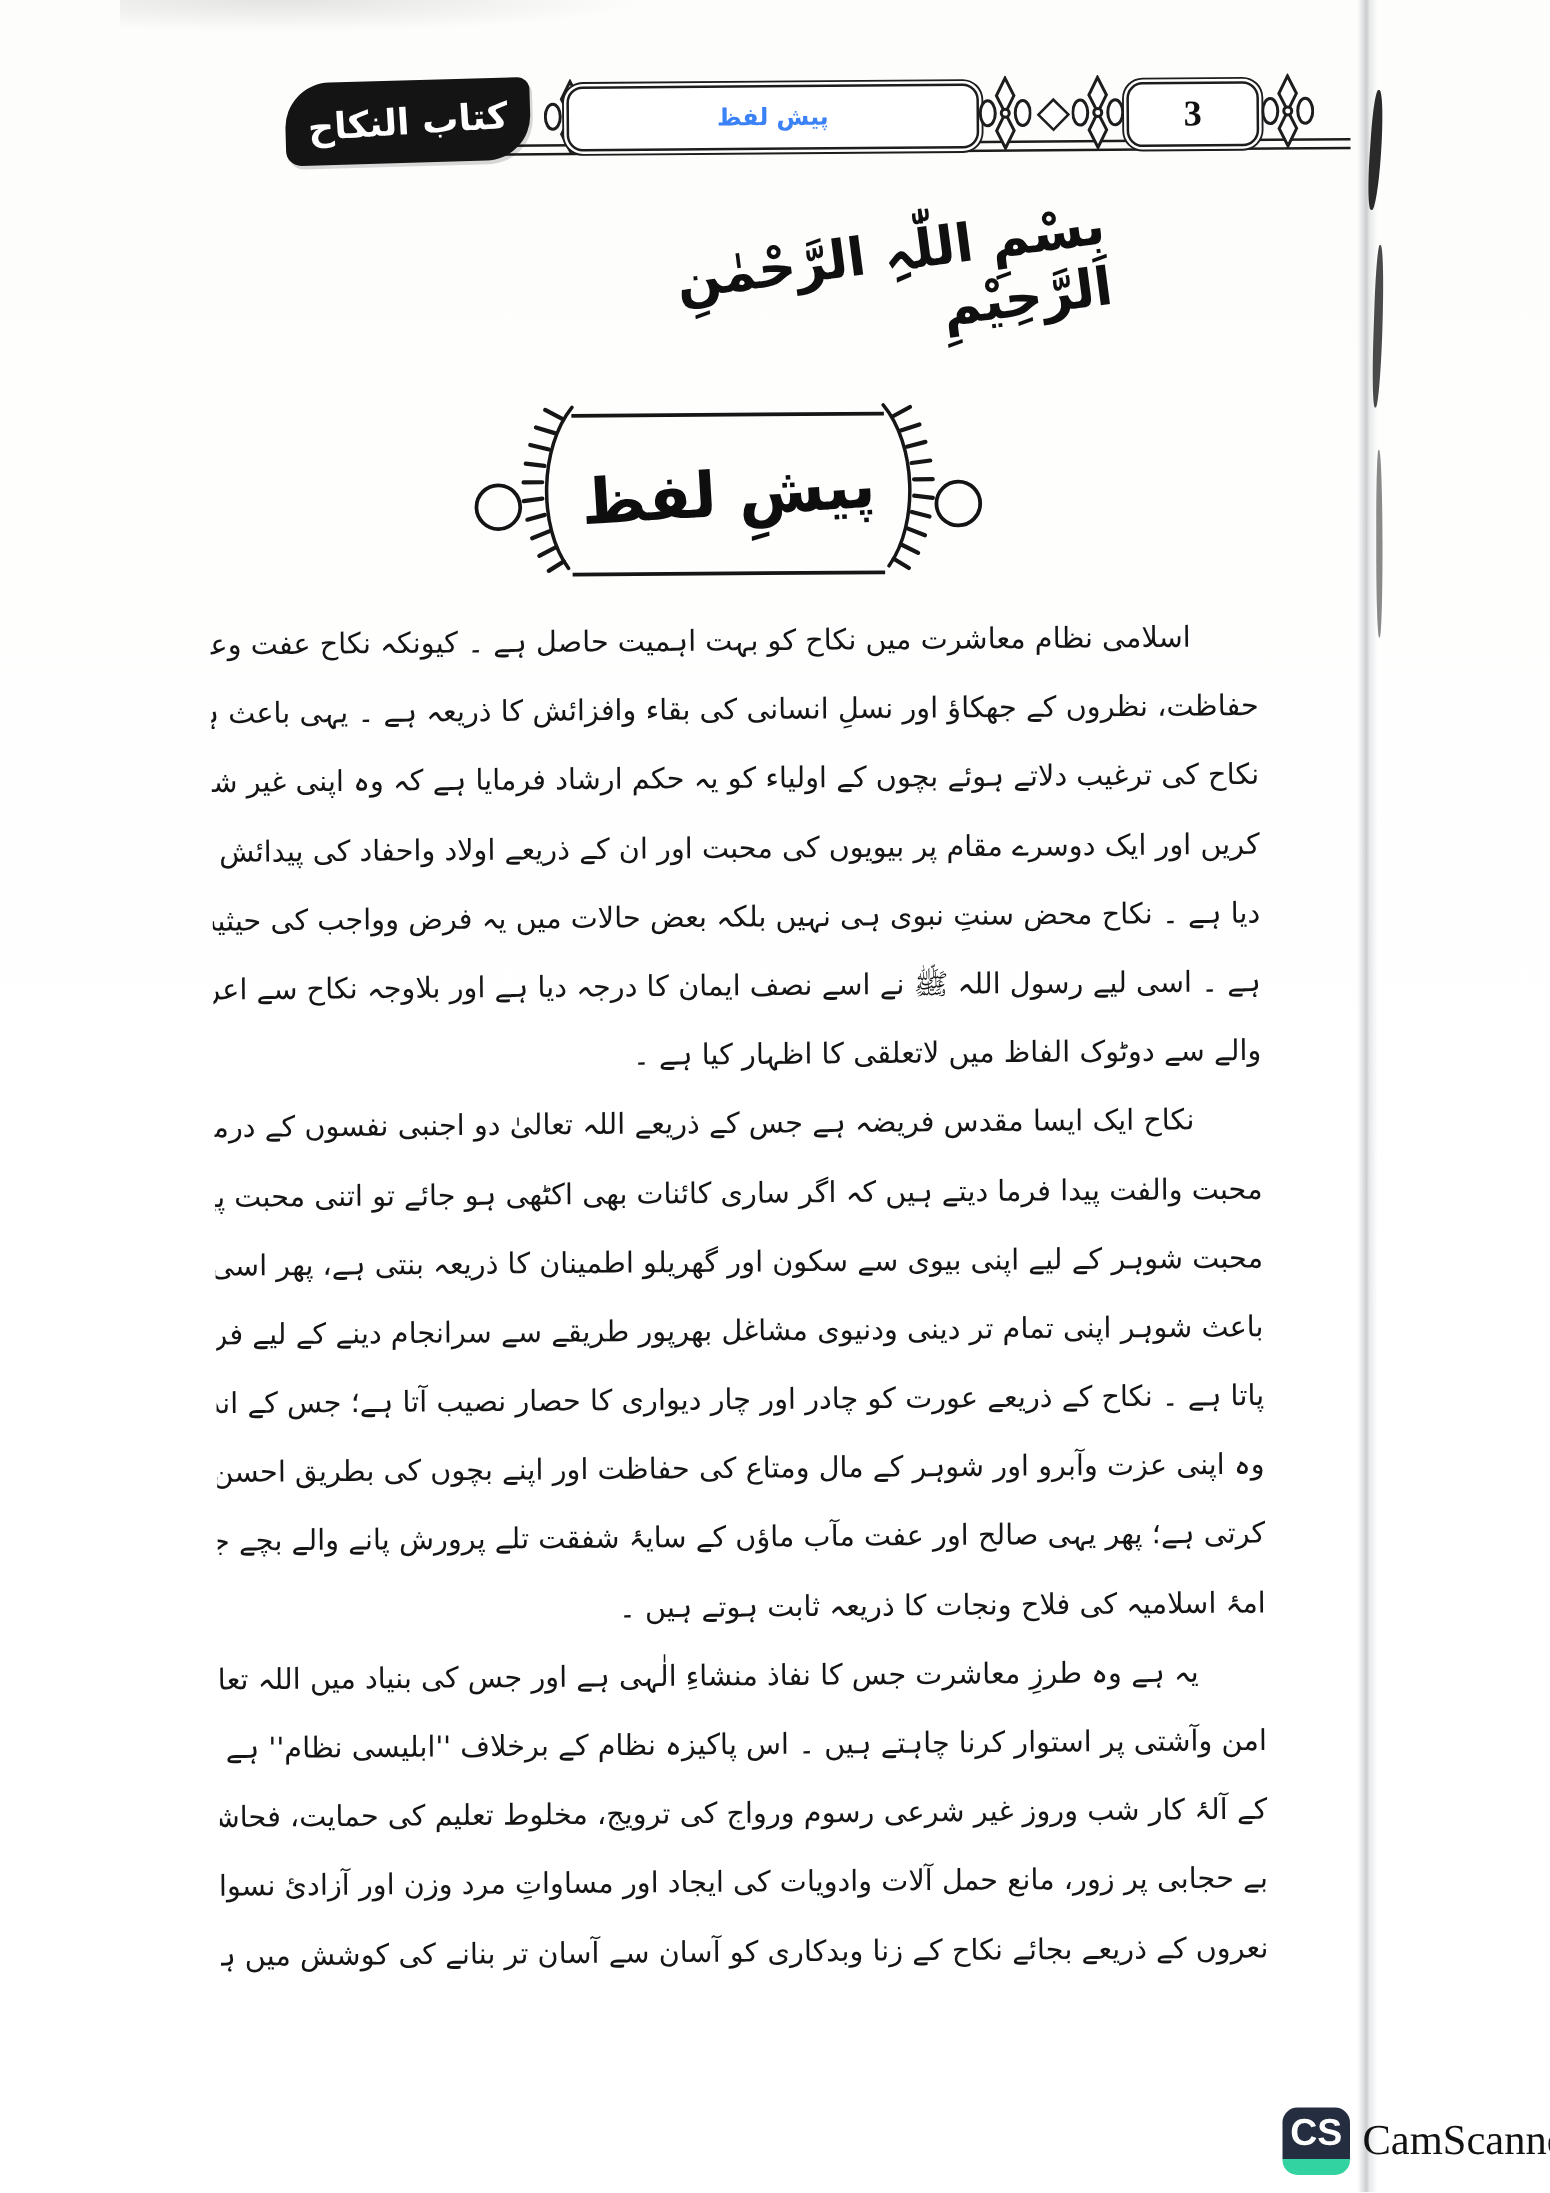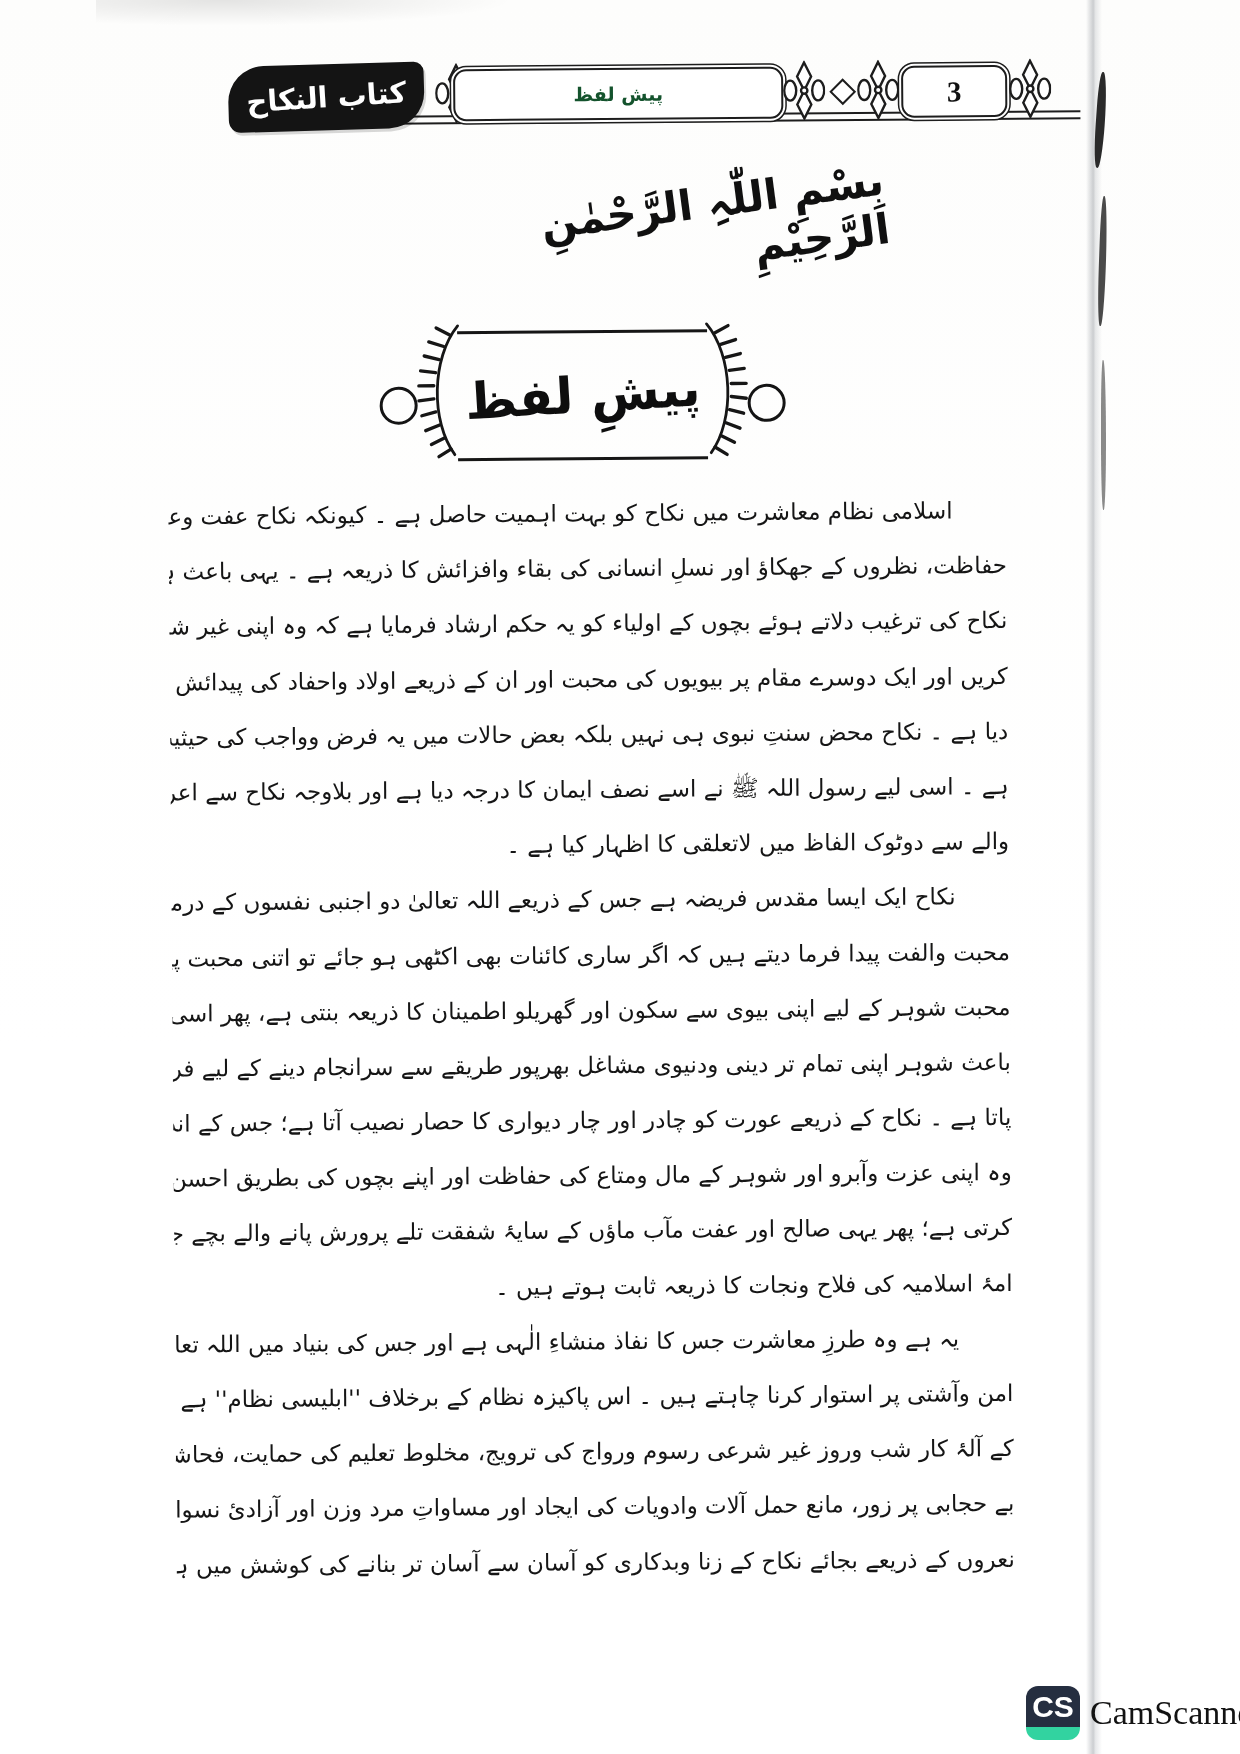--- a/index.html
+++ b/index.html
@@ -19,21 +19,21 @@
   
   .header-band{position:absolute;left:0;top:58px;width:1240px;height:84px;}
   .band-rule{position:absolute;left:335px;top:56px;width:750px;height:5px;border-top:2.5px solid #1d1d1d;border-bottom:2.5px solid #1d1d1d;z-index:0;}
   .cartouche{position:absolute;left:233px;top:4px;width:196px;height:66px;background:#141414;
     border-radius:36px 10px 36px 12px;transform:rotate(-1.2deg);display:flex;align-items:center;justify-content:center;z-index:2;
     box-shadow:2px 3px 0 rgba(0,0,0,0.15);}
   .cartouche span{color:#ffffff;font-size:29px;font-weight:bold;letter-spacing:1px;transform:rotate(-2deg);}
   .hbox{position:absolute;top:10px;height:48px;background:#fff;border:2px solid #1d1d1d;border-radius:13px;
     box-shadow:0 0 0 2px #ffffff,0 0 0 3.5px #1d1d1d;display:flex;align-items:center;justify-content:center;z-index:2;}
   .section-box{left:458px;width:326px;}
-  .section-box span{font-size:19px;font-weight:bold;color:#14532d;}
+  .section-box span{font-size:19px;font-weight:bold;color:#3b82f6;}
   .number-box{left:906px;width:102px;}
   .number-box span{font-family:"Liberation Serif",serif;font-size:29px;font-weight:bold;color:#111;}
   .orn{position:absolute;top:4px;z-index:2;}
   .orn1{left:440px;} .orn2{left:788px;} .orn3{left:862px;} .orn4{left:1014px;}
   .dia{position:absolute;left:838px;top:26px;width:15px;height:15px;border:2.5px solid #1d1d1d;transform:rotate(45deg);background:#fff;z-index:2;}
 
   
   .bismillah{position:absolute;left:452px;top:168px;width:440px;height:130px;display:flex;align-items:center;justify-content:center;
     font-size:42px;font-weight:bold;color:#101010;transform:rotate(-7deg);direction:rtl;}
 

